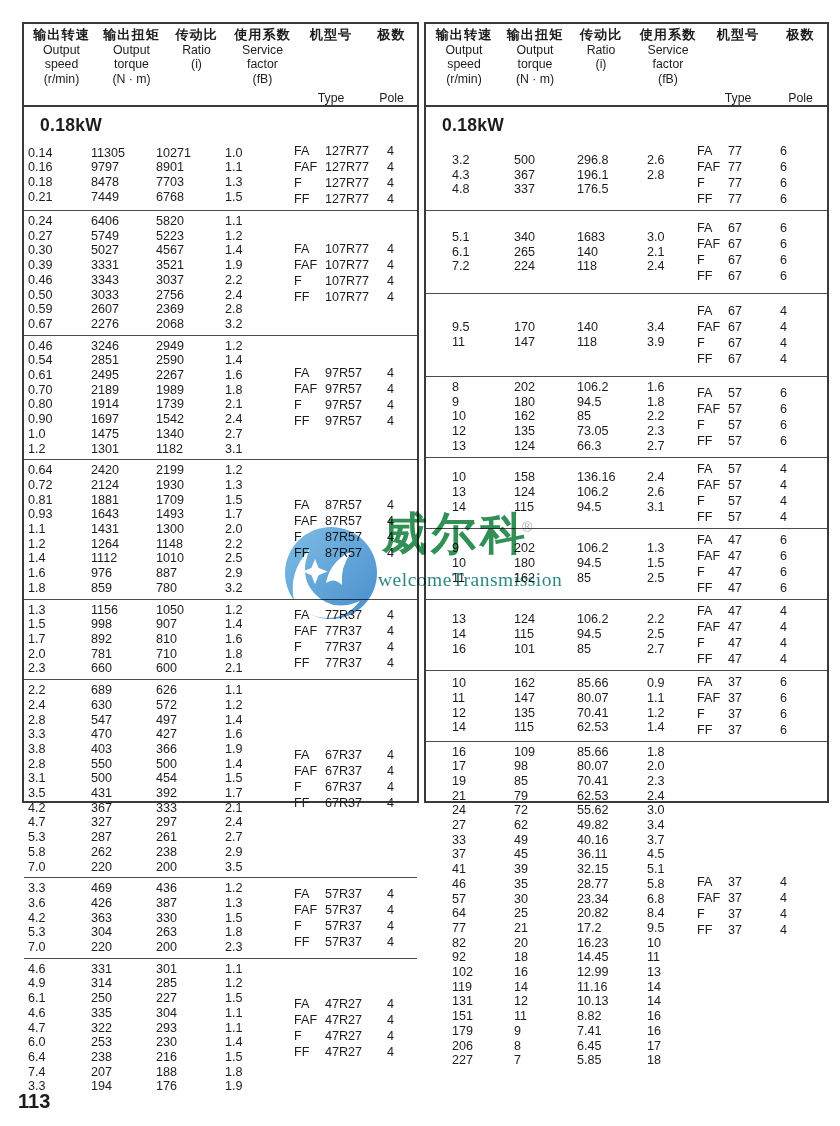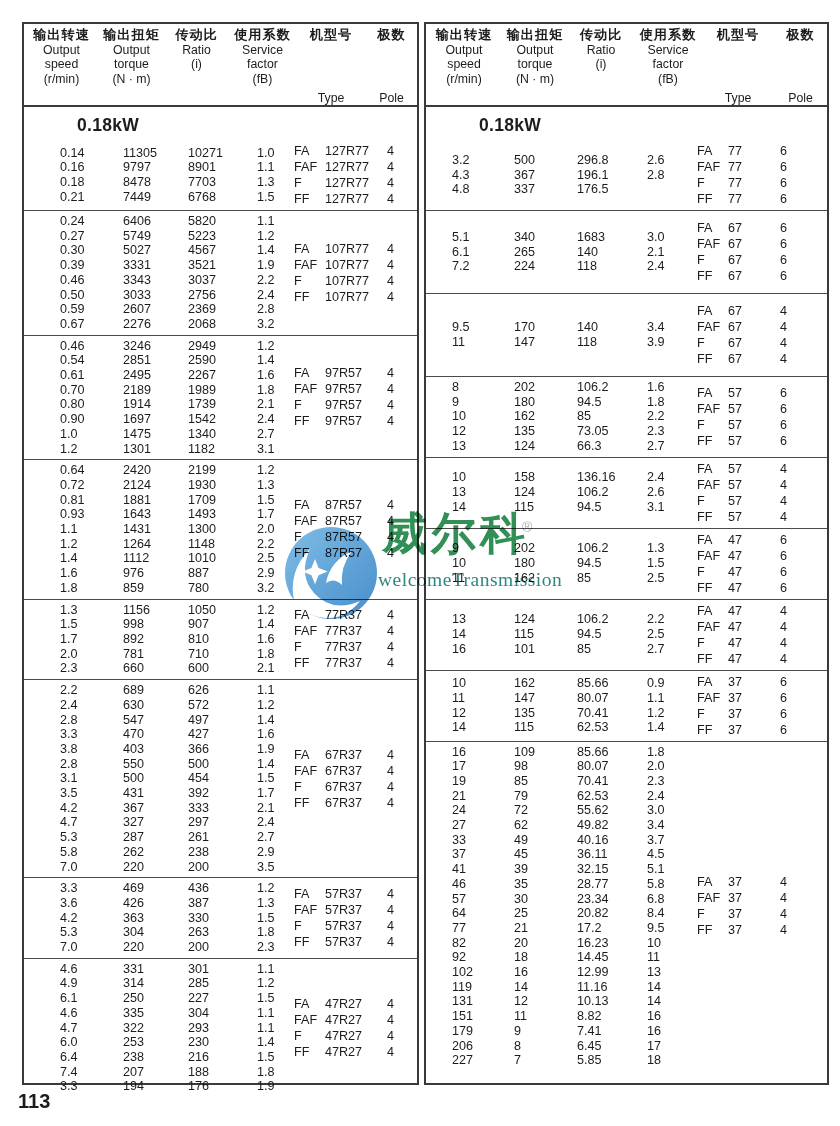--- a/index.html
+++ b/index.html
@@ -1,43 +1,43 @@
 <!DOCTYPE html>
 <html><head>
 <meta charset="utf-8">
 <style>
   * { margin:0; padding:0; box-sizing:border-box; }
   html,body { width:840px; height:1126px; background:#ffffff; overflow:hidden;
               font-family:"Liberation Sans", sans-serif; color:#1c1c1c; }
   .page { position:relative; width:840px; height:1126px; background:#fff; }
 
   
-  .spec-table { position:absolute; top:22px; height:1063px; border:2px solid #3a3a3a; background:#fff; }
+  .spec-table { position:absolute; top:22px; height:781px; border:2px solid #3a3a3a; background:#fff; }
   .spec-table.left  { left:22px;  width:397px; }
   .spec-table.right { left:424px; width:405px; }
 
   .thead { display:grid; height:83px; border-bottom:2px solid #3a3a3a; padding-top:4px; }
   .spec-table.left  .thead { grid-template-columns:75px 65px 65px 67px 70px 51px; }
   .spec-table.right .thead { grid-template-columns:76px 66px 66px 68px 72px 53px; }
   .hcell { display:flex; flex-direction:column; align-items:center; text-align:center;
            font-size:12.3px; line-height:14.5px; }
   .hcell .zh { font-weight:700; font-size:13.2px; letter-spacing:1px; white-space:nowrap; }
   .hcell .en { max-width:58px; }
   .hcell .spacer { flex:1; }
   .hcell .unit { white-space:nowrap; }
 
-  .kw-title { font-weight:700; font-size:17.5px; padding:8px 0 4px 16px; letter-spacing:.3px;margin-left:37px; }
+  .kw-title { font-weight:700; font-size:17.5px; padding:8px 0 4px 16px; letter-spacing:.3px; }
 
   .block { display:flex; align-items:center; padding:3px 0; }
   .block + .block { border-top:1.5px solid #4a4a4a; }
   .spec-table.right .block:nth-child(2),
   .spec-table.right .block:nth-child(3) { padding:9px 0; }
 
   .rows { flex:none; }
-  .spec-table.left  .rows { width:270px; padding-left:36px; }
+  .spec-table.left  .rows { width:270px; padding-left:4px; }
   .spec-table.right .rows { width:271px; padding-left:26px; }
   .row { display:grid; font-size:12.6px; line-height:14.7px; }
   .spec-table.left  .row { grid-template-columns:63px 65px 69px 55px; }
   .spec-table.right .row { grid-template-columns:62px 63px 70px 50px; }
 
   .types { flex:1; padding-right:20px; }
   .type-line { display:flex; font-size:12.6px; line-height:16px; white-space:nowrap; }
   .type-prefix { width:31px; }
   .spec-table.left  .type-model { width:62px; }
   .spec-table.right .type-model { width:52px; }

